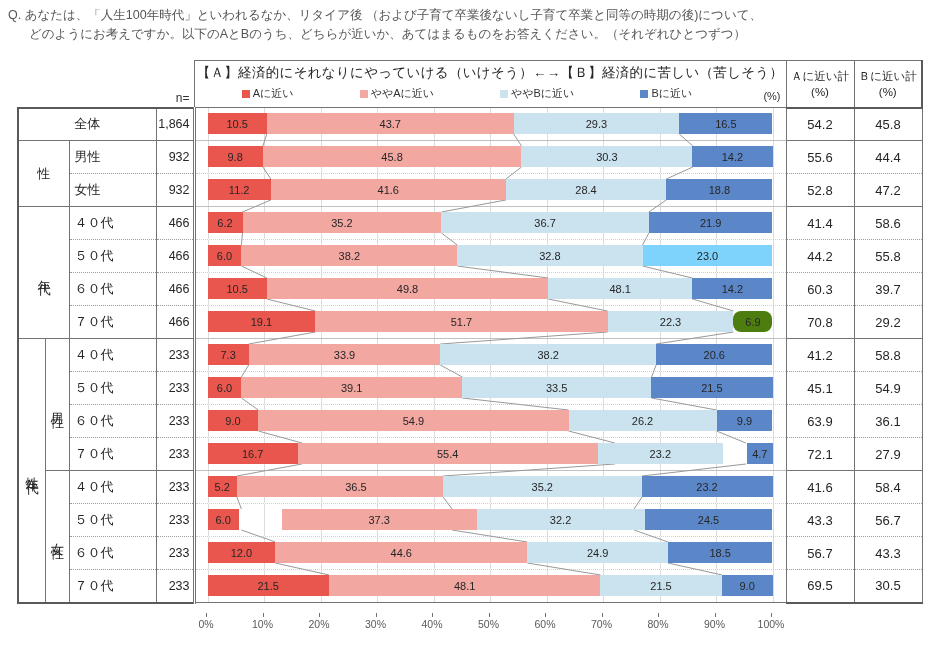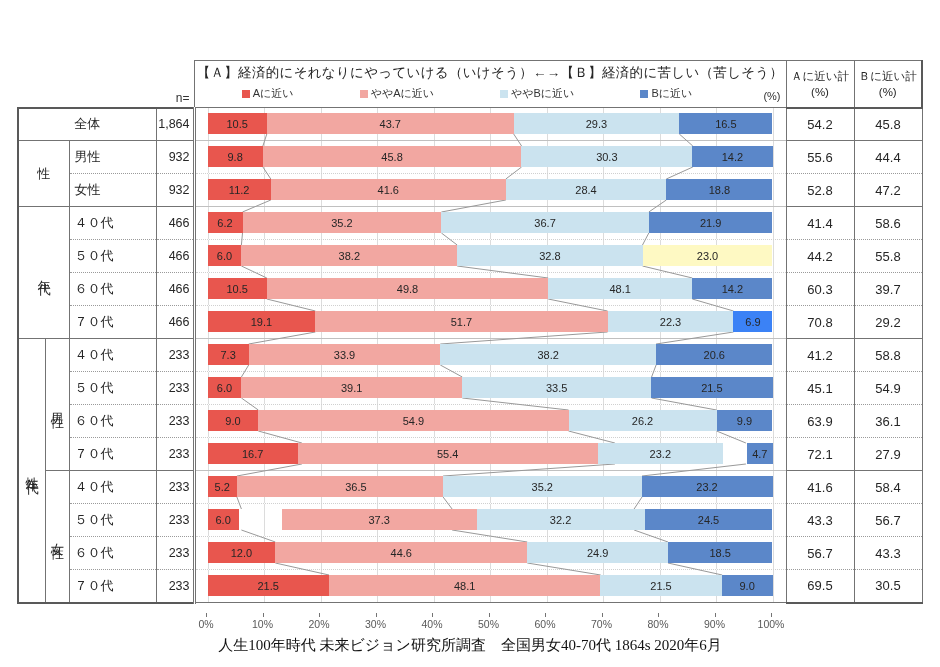--- a/index.html
+++ b/index.html
@@ -68,20 +68,22 @@
 
   .footer { position:absolute; left:0; width:100%; top:636px; text-align:center;
             font-family:"Liberation Serif", serif; font-size:15px; color:#111; }
 </style>
 </head>
 <body>
 
 <div class="screen">
 
   <div class="question">
+    <div class="q1"><span>Q.</span> <span>あなたは、「人生100年時代」といわれるなか、リタイア後 （および子育て卒業後ないし子育て卒業と同等の時期の後)について、</span></div>
+    <div class="q2">どのようにお考えですか。以下のAとBのうち、どちらが近いか、あてはまるものをお答えください。（それぞれひとつずつ）</div>
   </div>
 
   <div class="table-area">
     <table>
       <colgroup>
         <col style="width:27px">
           <col style="width:24px">
           <col style="width:87px">
           <col style="width:38px">
         <col style="width:592px">
@@ -247,21 +249,21 @@
                 <div class="gl" style="left: 50%;"></div>
                 <div class="gl" style="left: 60%;"></div>
                 <div class="gl" style="left: 70%;"></div>
                 <div class="gl" style="left: 80%;"></div>
                 <div class="gl" style="left: 90%;"></div>
                 <div class="gl" style="left: 100%;"></div>
                 <div class="bar">
                   <div class="seg" style="width: 6%; background: rgb(232, 86, 78);">6.0</div>
                   <div class="seg" style="width: 38.2%; background: rgb(242, 167, 161);">38.2</div>
                   <div class="seg" style="width: 32.8%; background: rgb(203, 227, 239);">32.8</div>
-                  <div class="seg" style="width: 23%; background: #fef9c3;">23.0</div>
+                  <div class="seg" style="width: 23%; background: #7dd3fc;">23.0</div>
                 </div>
               </div>
             </td>
             <td class="tot">44.2</td>
             <td class="tot eR">55.8</td>
           </tr>
           <tr class="inner">
             <td class="lab">６０代</td>
             <td class="ncell">466</td>
             <td class="chartcell">
@@ -301,21 +303,21 @@
                 <div class="gl" style="left: 50%;"></div>
                 <div class="gl" style="left: 60%;"></div>
                 <div class="gl" style="left: 70%;"></div>
                 <div class="gl" style="left: 80%;"></div>
                 <div class="gl" style="left: 90%;"></div>
                 <div class="gl" style="left: 100%;"></div>
                 <div class="bar">
                   <div class="seg" style="width: 19.1%; background: rgb(232, 86, 78);">19.1</div>
                   <div class="seg" style="width: 51.7%; background: rgb(242, 167, 161);">51.7</div>
                   <div class="seg" style="width: 22.3%; background: rgb(203, 227, 239);">22.3</div>
-                  <div class="seg" style="width: 6.9%; background: #3b82f6;">6.9</div>
+                  <div class="seg" style="width: 6.9%; background: #4d7c0f; border-radius: 8px;">6.9</div>
                 </div>
               </div>
             </td>
             <td class="tot">70.8</td>
             <td class="tot eR">29.2</td>
           </tr>
           <tr class="gstart">
             <td class="grp vert eL" rowspan="8">性年代</td>
             <td class="grp vert" rowspan="4">男性</td>
             <td class="lab">４０代</td>
@@ -607,15 +609,14 @@
         <line x1="625.0" y1="437.0" x2="617.1" y2="449.0" stroke="#999" stroke-width="1"></line>
         <line x1="224.4" y1="470.0" x2="258.3" y2="482.0" stroke="#999" stroke-width="1"></line>
         <line x1="435.1" y1="470.0" x2="510.3" y2="482.0" stroke="#999" stroke-width="1"></line>
         <line x1="617.1" y1="470.0" x2="651.0" y2="482.0" stroke="#999" stroke-width="1"></line>
         <line x1="258.3" y1="503.0" x2="312.0" y2="515.0" stroke="#999" stroke-width="1"></line>
         <line x1="510.3" y1="503.0" x2="583.7" y2="515.0" stroke="#999" stroke-width="1"></line>
         <line x1="651.0" y1="503.0" x2="705.2" y2="515.0" stroke="#999" stroke-width="1"></line>
       </svg>
   </div>
 
-  <div class="footer">人生100年時代 未来ビジョン研究所調査　全国男女40-70代 1864s 2020年6月</div>
 
 </div>
 
 </body></html>

